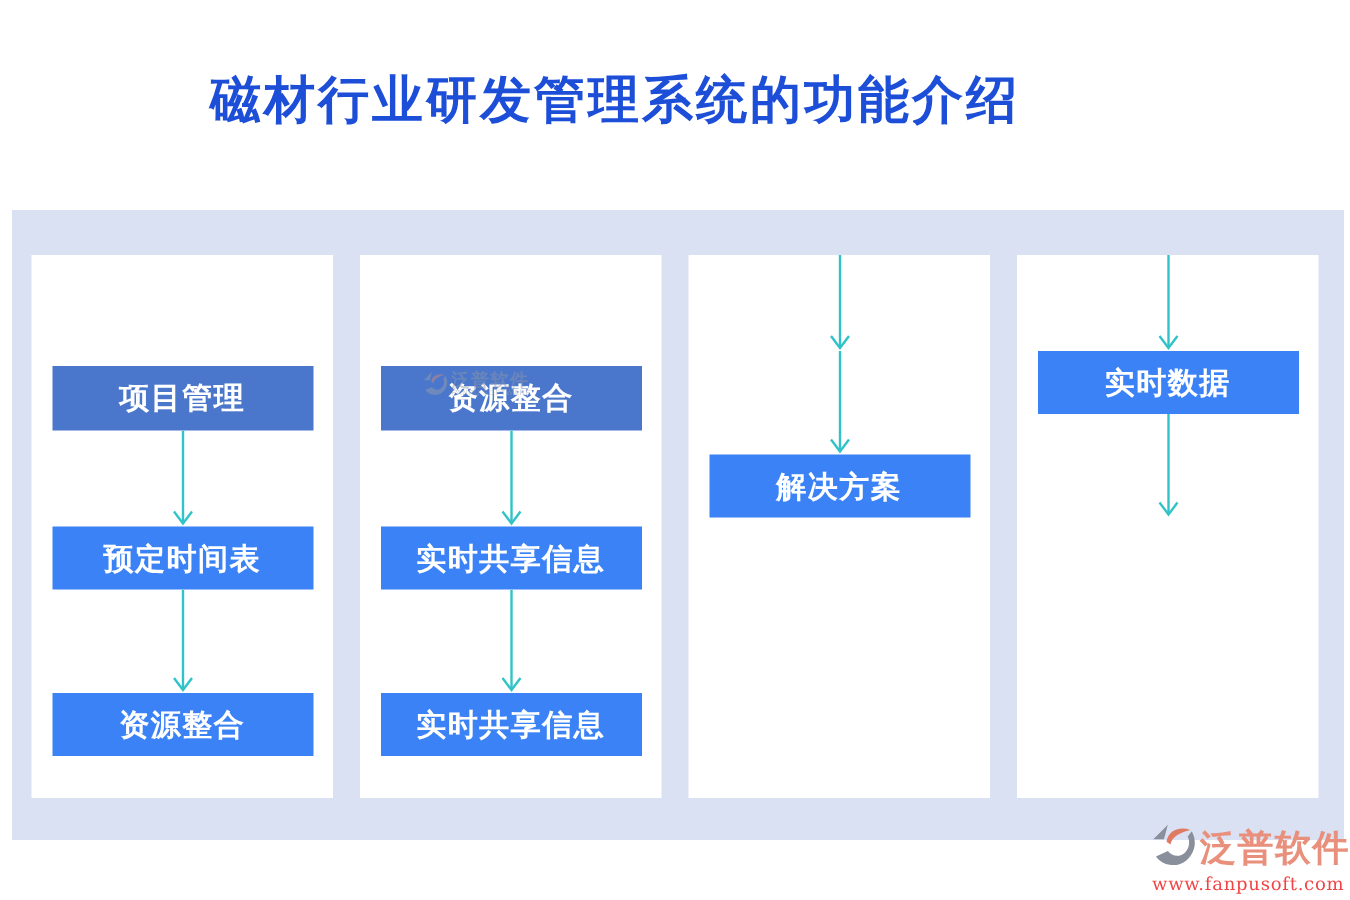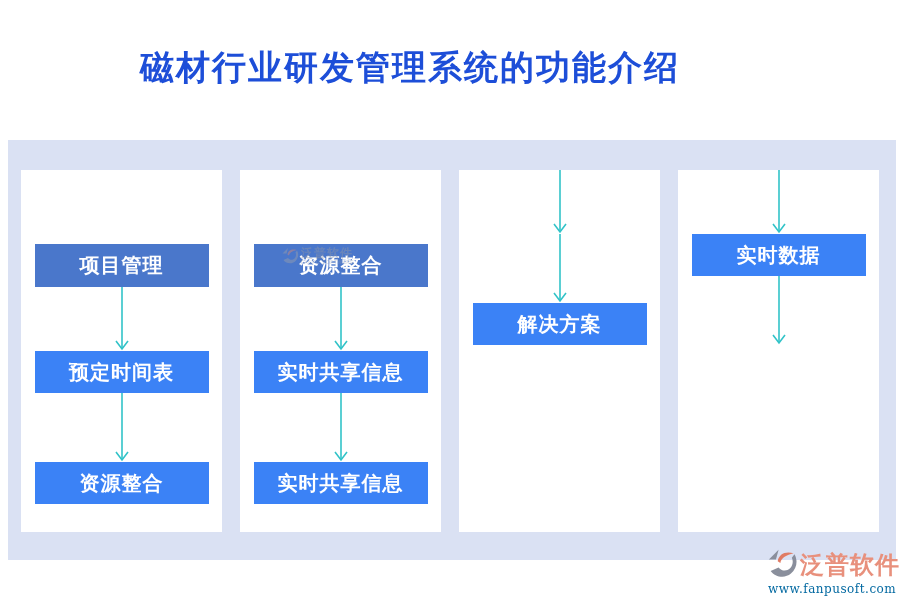--- a/index.html
+++ b/index.html
@@ -121,21 +121,21 @@
   .brand-name {
     font-size: 24px;
     font-weight: bold;
     color: #E8907C;
     letter-spacing: 1px;
     margin-left: 2px;
     white-space: nowrap;
   }
   .brand-url {
     font-size: 12px;
-    color: #0369a1;
+    color: #ef4444;
     text-align: right;
     margin-top: 0px;
     letter-spacing: 0.5px;
     white-space: nowrap;
   }
 </style>
 </head>
 <body>
 
 <div class="stage">

